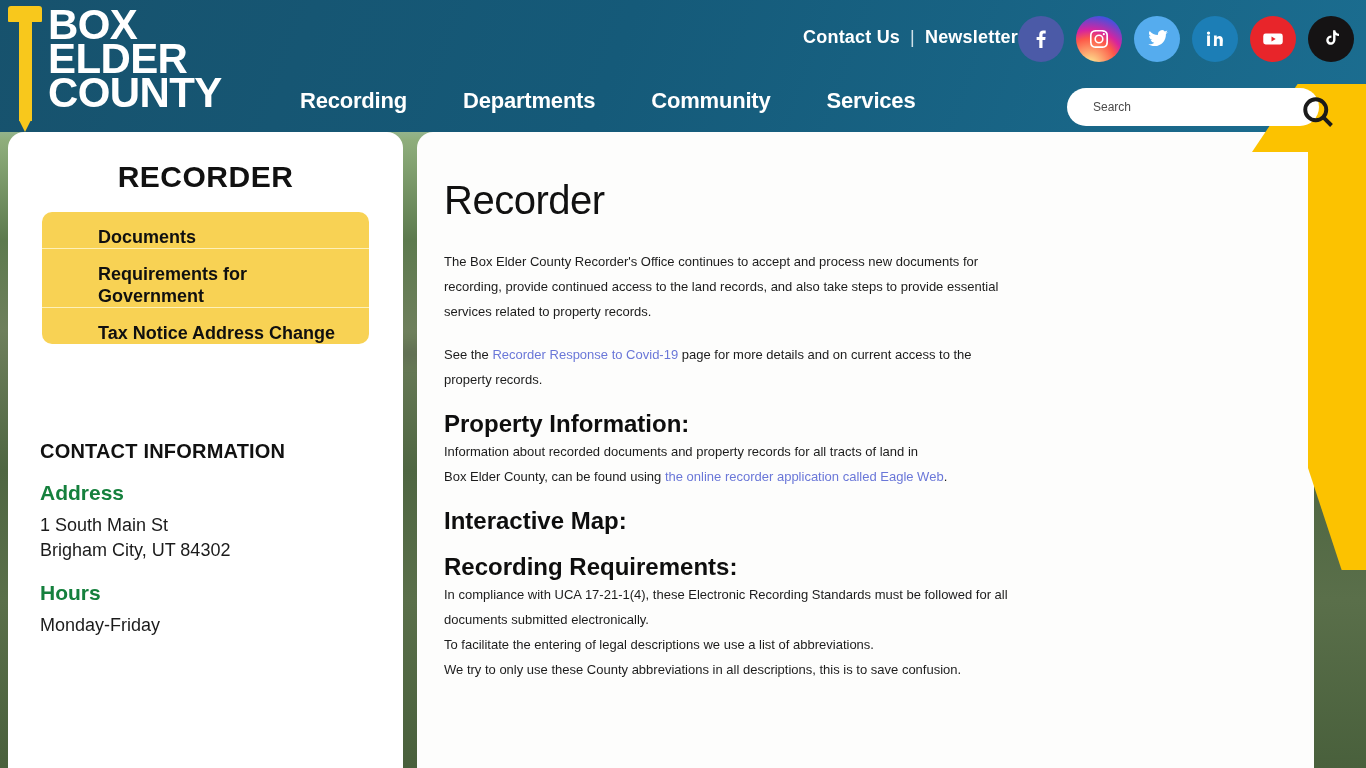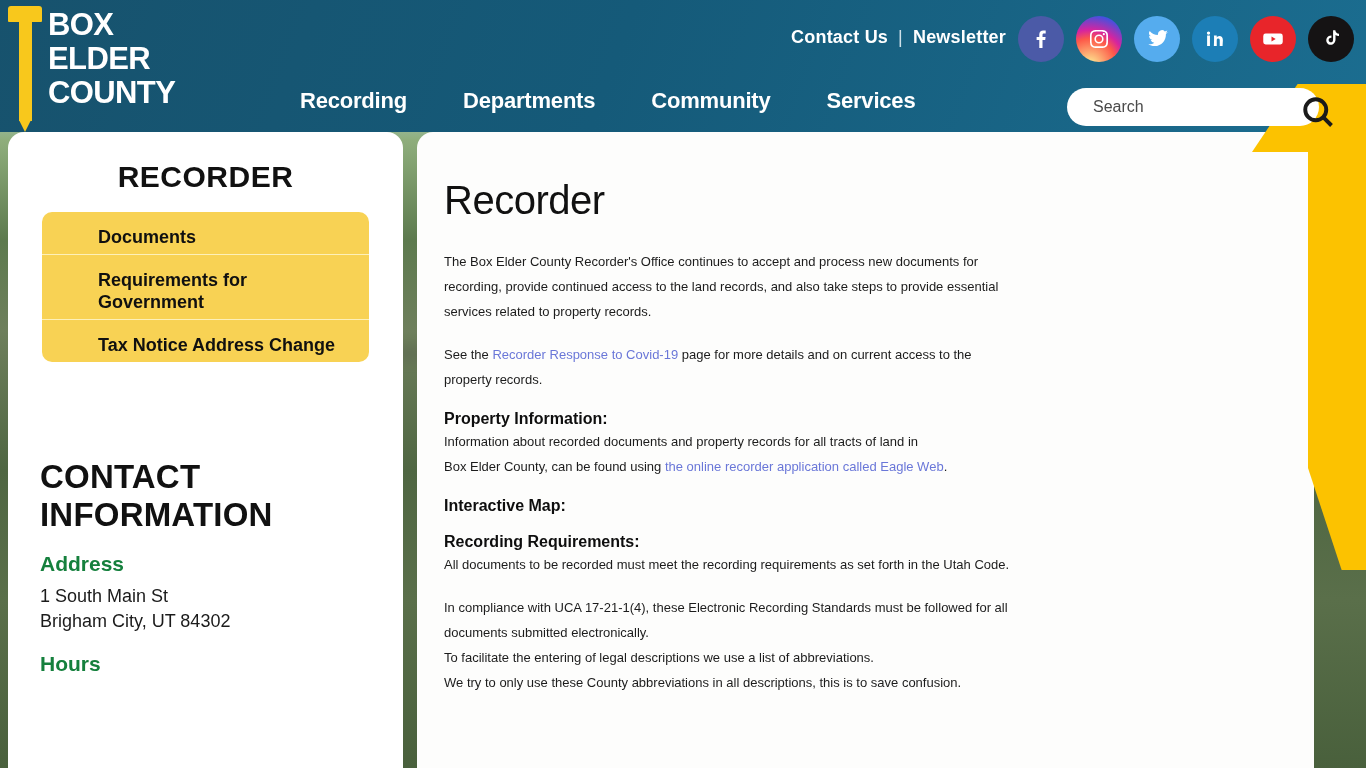--- a/index.html
+++ b/index.html
@@ -59,29 +59,29 @@
     position: absolute; top: 118px; left: 11px;
     width: 0; height: 0;
     border-left: 6.5px solid transparent;
     border-right: 6.5px solid transparent;
     border-top: 12px solid #f8c81c;
   }
   .logo-text {
     margin-left: 6px; margin-top: 6px;
     color: #ffffff;
     font-weight: 800;
-    font-size: 31px;
+    font-size: 42px;
     line-height: 34px;
     letter-spacing: -0.6px;
     font-family: "Liberation Sans", sans-serif;
   }
 
   
   .utility {
-    position: absolute; right: 360px; top: 27px;
+    position: absolute; right: 348px; top: 27px;
     color: #ffffff; font-size: 18px; letter-spacing: .2px;
     display: flex; align-items: center; gap: 10px;
     white-space: nowrap;
   }
   .utility a { color: #fff; text-decoration: none; font-weight: 600; }
   .utility .sep { color: #cfe0e8; font-weight: 400; }
 
   
   .socials { position: absolute; right: 12px; top: 16px; display: flex; gap: 12px; }
   .soc {
@@ -114,21 +114,21 @@
     width: 252px; height: 38px;
     background: #ffffff;
     border-radius: 19px;
     z-index: 34;
   }
   .search-input {
     position: absolute; left: 26px; top: 0;
     width: 210px; height: 38px;
     border: none; outline: none; background: transparent;
     font-family: "Liberation Sans", sans-serif;
-    font-size: 16px; color: #333;
+    font-size: 12px; color: #333;
   }
   .search-input::placeholder { color: #4a4a4a; }
 
   .search-nail {
     position: absolute; z-index: 32;
     left: 1308px; top: 84px;
     width: 58px; height: 486px;
     background: #fcc200;
     clip-path: polygon(0% 0%, 100% 0%, 100% 100%, 58% 100%, 0% 79%);
   }
@@ -160,30 +160,30 @@
   }
   .sidebar-title {
     text-align: center; font-size: 30px; font-weight: 800;
     letter-spacing: .5px; color: #111; margin-bottom: 18px;
   }
   .menu {
     background: #f8d254; border-radius: 10px; overflow: hidden;
     margin: 0 2px;
   }
   .menu-item {
-    padding: 14px 24px 6px 56px;
+    padding: 14px 24px 0 56px;
     font-size: 18px; font-weight: 800; color: #101010;
     line-height: 22px; cursor: pointer;
     border-bottom: 1px solid #fdf0b9;
   }
   .menu-item:last-child { border-bottom: none; }
 
   .contact-head {
     margin-top: 96px;
-    font-size: 33px; font-weight: 800; color: #111;
+    font-size: 20px; font-weight: 800; color: #111;
     letter-spacing: .2px;
   }
   .contact-sub {
     margin-top: 18px; font-size: 21px; font-weight: 800; color: #15803d;
   }
   .contact-body {
     margin-top: 8px; font-size: 18px; color: #1b1b1b; line-height: 25px;
   }
 
   
@@ -199,21 +199,21 @@
   .page-title {
     font-size: 40px; font-weight: 400; color: #111;
     letter-spacing: -0.5px; margin-bottom: 26px;
   }
   .content p {
     font-size: 13px; color: #1c1c1c; line-height: 25px;
     margin-bottom: 18px; white-space: pre; 
   }
   .content p.tight { margin-bottom: 0; }
   .sec-head {
-    font-size: 16px; font-weight: 800; color: #0e0e0e;
+    font-size: 24px; font-weight: 800; color: #0e0e0e;
     margin-bottom: 1px; margin-top: 18px;
   }
   .content a { color: #6a77d8; text-decoration: none; }
 </style>
 </head>
 <body>
 
 <div class="page-bg"></div>
 
 <div class="header">
@@ -303,38 +303,40 @@
     <div class="menu-item">Tax Notice Address Change</div>
   </div>
 
   <div class="contact-head">CONTACT INFORMATION</div>
   <div class="contact-sub">Address</div>
   <div class="contact-body">
     <div>1 South Main St</div>
     <div>Brigham City, UT 84302</div>
   </div>
   <div class="contact-sub">Hours</div>
+  <div class="contact-body">
+    <div>Monday-Friday</div>
+  </div>
 </aside>
 
 <main class="content">
   <h1 class="page-title">Recorder</h1>
 
   <p><span>The Box Elder County Recorder's Office continues to accept and process new documents for</span>
 <span>recording, provide continued access to the land records, and also take steps to provide essential</span>
 <span>services related to property records.</span></p>
 
   <p><span>See the </span><a href="#">Recorder Response to Covid-19</a><span> page for more details and on current access to the</span>
 <span>property records.</span></p>
 
   <h2 class="sec-head">Property Information:</h2>
   <p><span>Information about recorded documents and property records for all tracts of land in</span>
 <span>Box Elder County, can be found using </span><a href="#">the online recorder application called Eagle Web</a><span>.</span></p>
 
   <h2 class="sec-head">Interactive Map:</h2>
 
   <h2 class="sec-head">Recording Requirements:</h2>
-  <p><span>All documents to be recorded must meet the recording requirements as set forth in the Utah Code.</span></p>
 
   <p class="tight"><span>In compliance with UCA 17-21-1(4), these Electronic Recording Standards must be followed for all</span>
 <span>documents submitted electronically.</span>
 <span>To facilitate the entering of legal descriptions we use a list of abbreviations.</span>
 <span>We try to only use these County abbreviations in all descriptions, this is to save confusion.</span></p>
 </main>
 
 </body></html>

